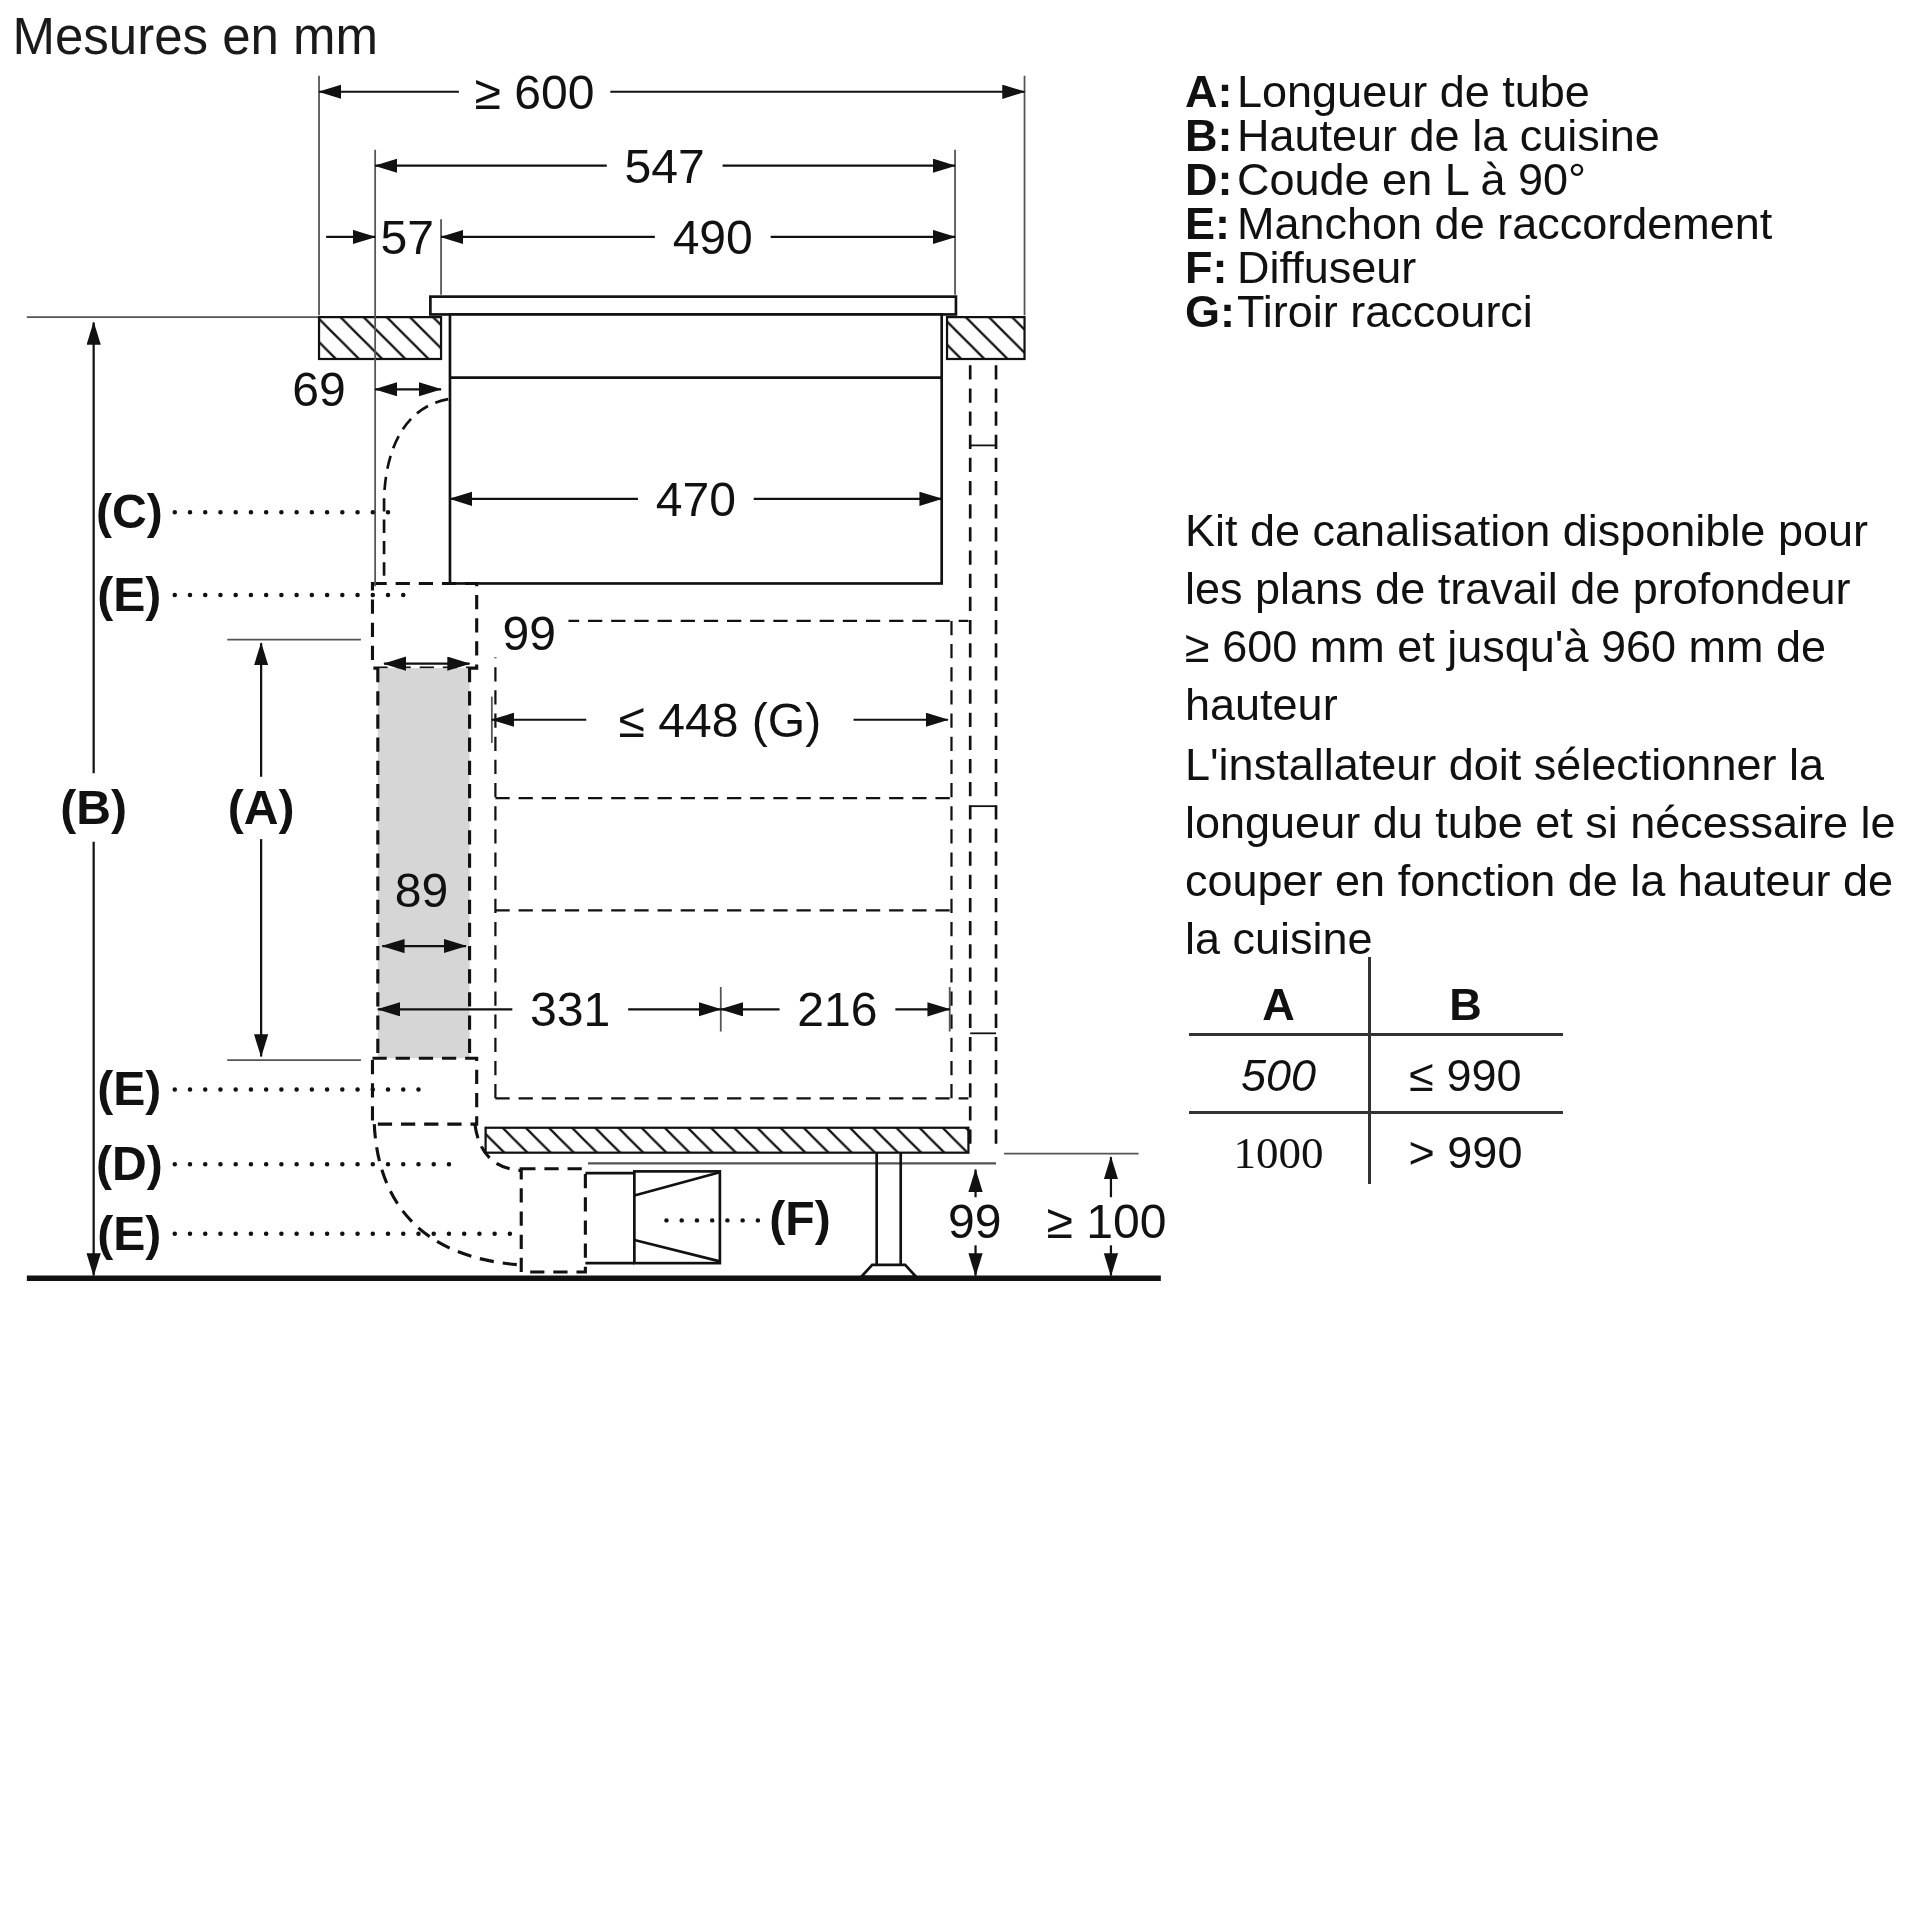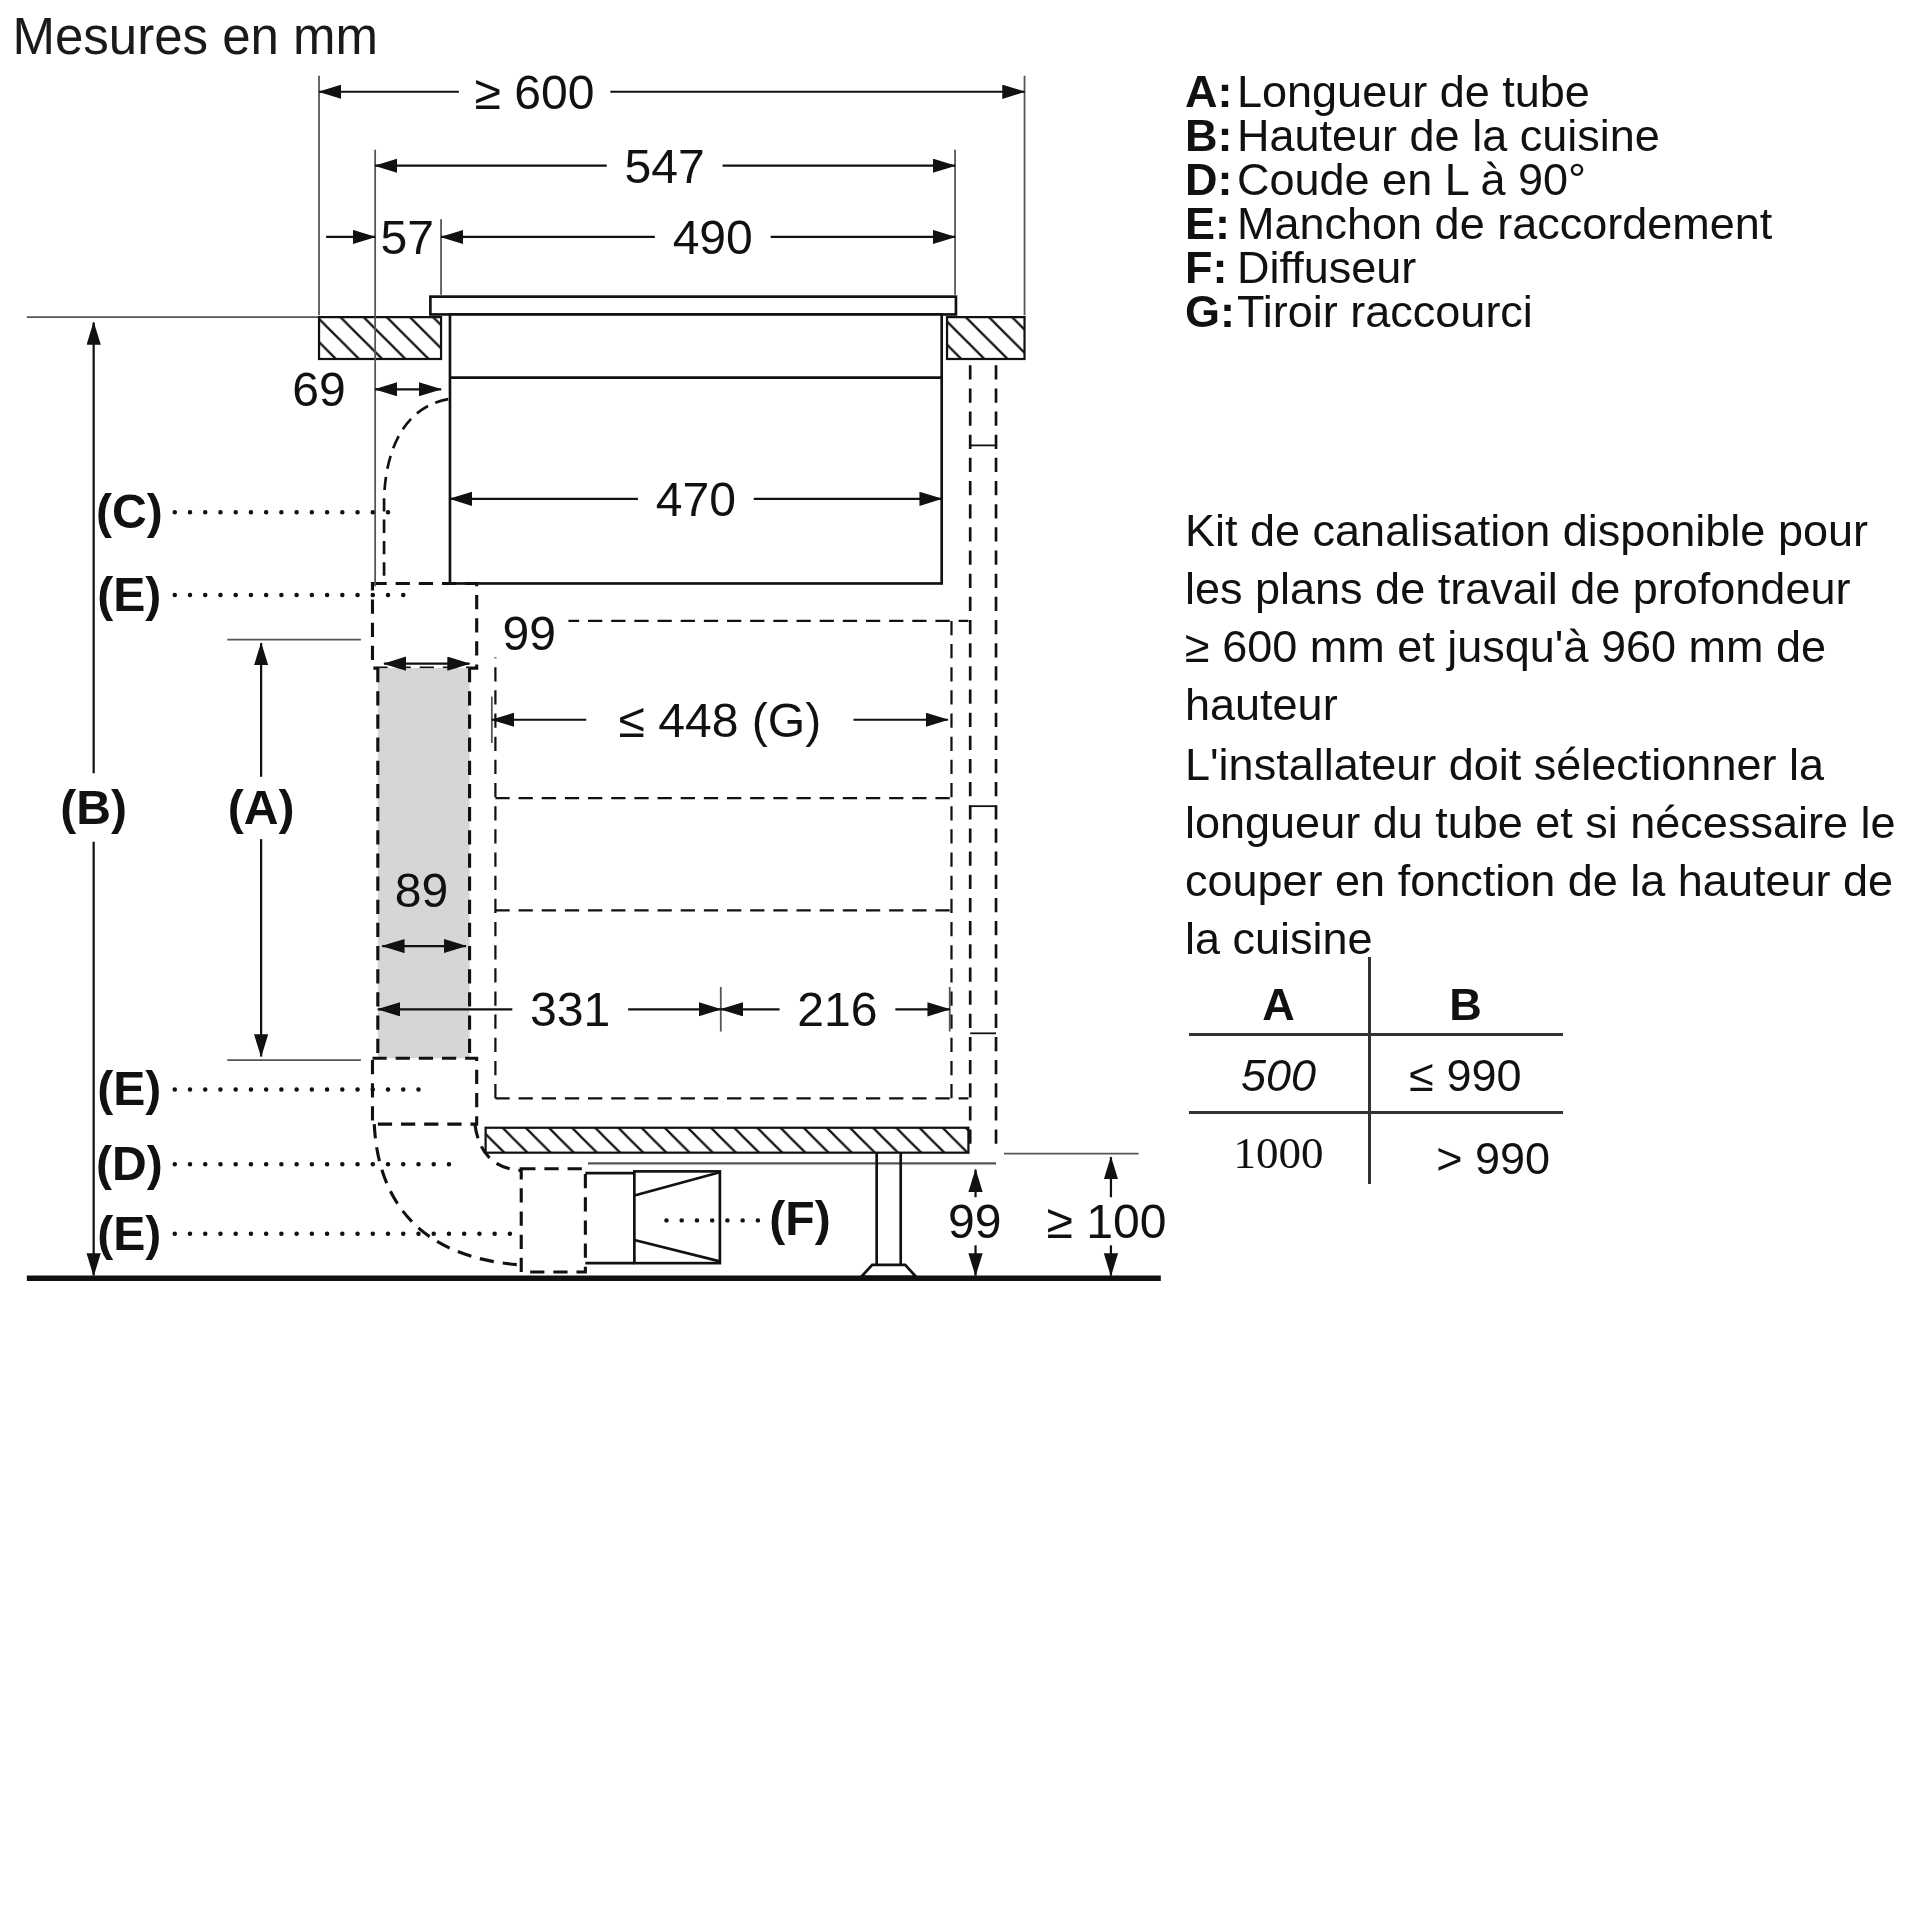--- a/index.html
+++ b/index.html
@@ -213,18 +213,18 @@
 
     <div class="minitable">
       <div class="mt-vline"></div>
       <div class="mt-hline mt-h1"></div>
       <div class="mt-hline mt-h2"></div>
       <div class="mt-cell" style="left:9px;top:34px;font-weight:bold;">A</div>
       <div class="mt-cell" style="left:196px;top:34px;font-weight:bold;">B</div>
       <div class="mt-cell" style="left:9px;top:105px;font-style:italic;">500</div>
       <div class="mt-cell" style="left:196px;top:105px;">≤ 990</div>
       <div class="mt-cell" style="left:9px;top:182px;font-family:Liberation Serif, serif;">1000</div>
-      <div class="mt-cell" style="left:196px;top:188px;text-align:right;">&gt; 990</div>
+      <div class="mt-cell" style="left:196px;top:182px;">&gt; 990</div>
     </div>
 
   </div>
 </div>
 
 
 </body></html>

